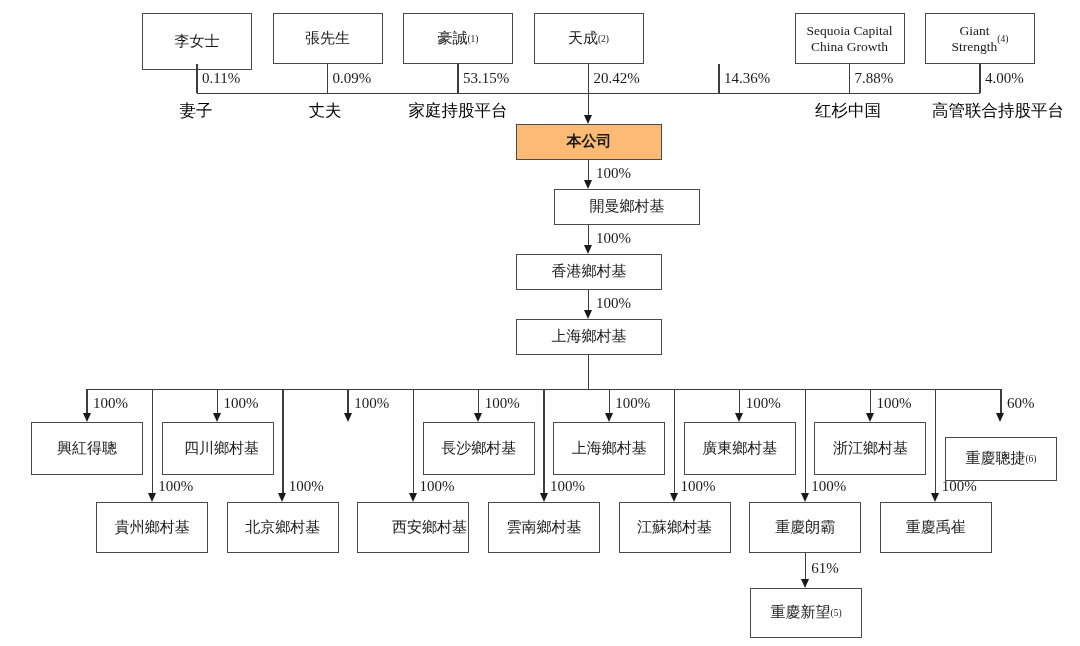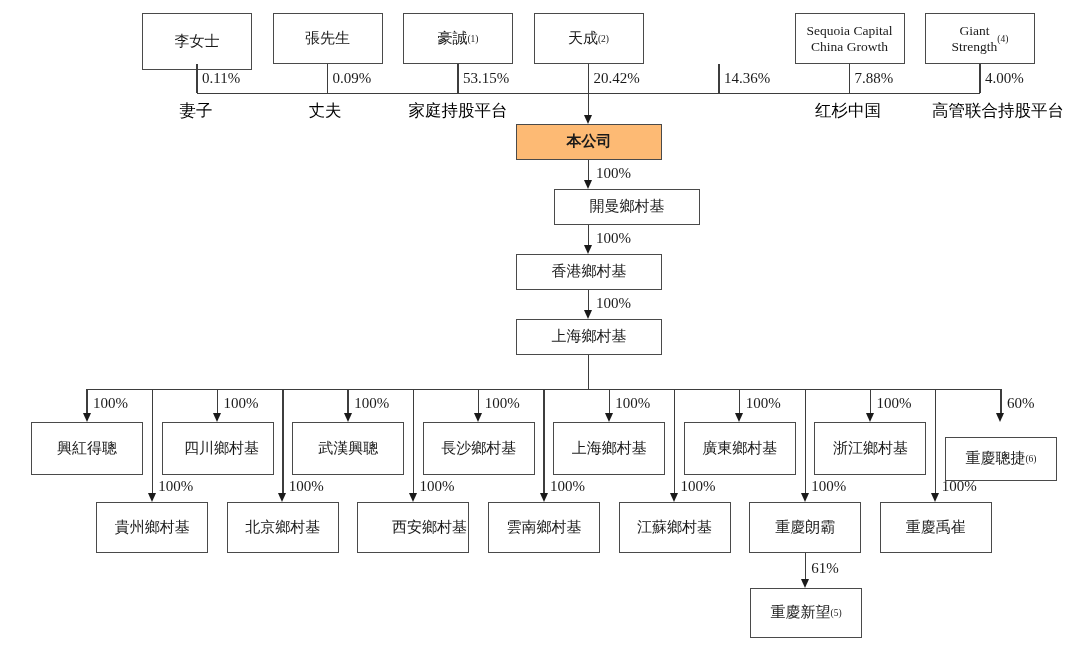--- a/index.html
+++ b/index.html
@@ -70,21 +70,20 @@
     <div class="arrow" style="left: 82.5px; top: 413px;"></div>
     <div class="pct" style="left: 93px; top: 395px;">100%</div>
     <div class="box" style="left: 31px; top: 422px; width: 112px; height: 53px;">興紅得聰</div>
     <div class="vline" style="left: 216.92px; top: 389px; height: 25px;"></div>
     <div class="arrow" style="left: 213.07px; top: 413px;"></div>
     <div class="pct" style="left: 223.57px; top: 395px;">100%</div>
     <div class="box" style="left: 161.57px; top: 422px; width: 112px; height: 53px; padding-left: 8px;">四川鄉村基</div>
     <div class="vline" style="left: 347.49px; top: 389px; height: 25px;"></div>
     <div class="arrow" style="left: 343.64px; top: 413px;"></div>
     <div class="pct" style="left: 354.14px; top: 395px;">100%</div>
-    <div class="box" style="left: 292.14px; top: 422px; width: 112px; height: 53px;">武漢興聰</div>
     <div class="vline" style="left: 478.06px; top: 389px; height: 25px;"></div>
     <div class="arrow" style="left: 474.21px; top: 413px;"></div>
     <div class="pct" style="left: 484.71px; top: 395px;">100%</div>
     <div class="box" style="left: 422.71px; top: 422px; width: 112px; height: 53px; text-align: right;">長沙鄉村基</div>
     <div class="vline" style="left: 608.63px; top: 389px; height: 25px;"></div>
     <div class="arrow" style="left: 604.78px; top: 413px;"></div>
     <div class="pct" style="left: 615.28px; top: 395px;">100%</div>
     <div class="box" style="left: 553.28px; top: 422px; width: 112px; height: 53px;">上海鄉村基</div>
     <div class="vline" style="left: 739.2px; top: 389px; height: 25px;"></div>
     <div class="arrow" style="left: 735.35px; top: 413px;"></div>

